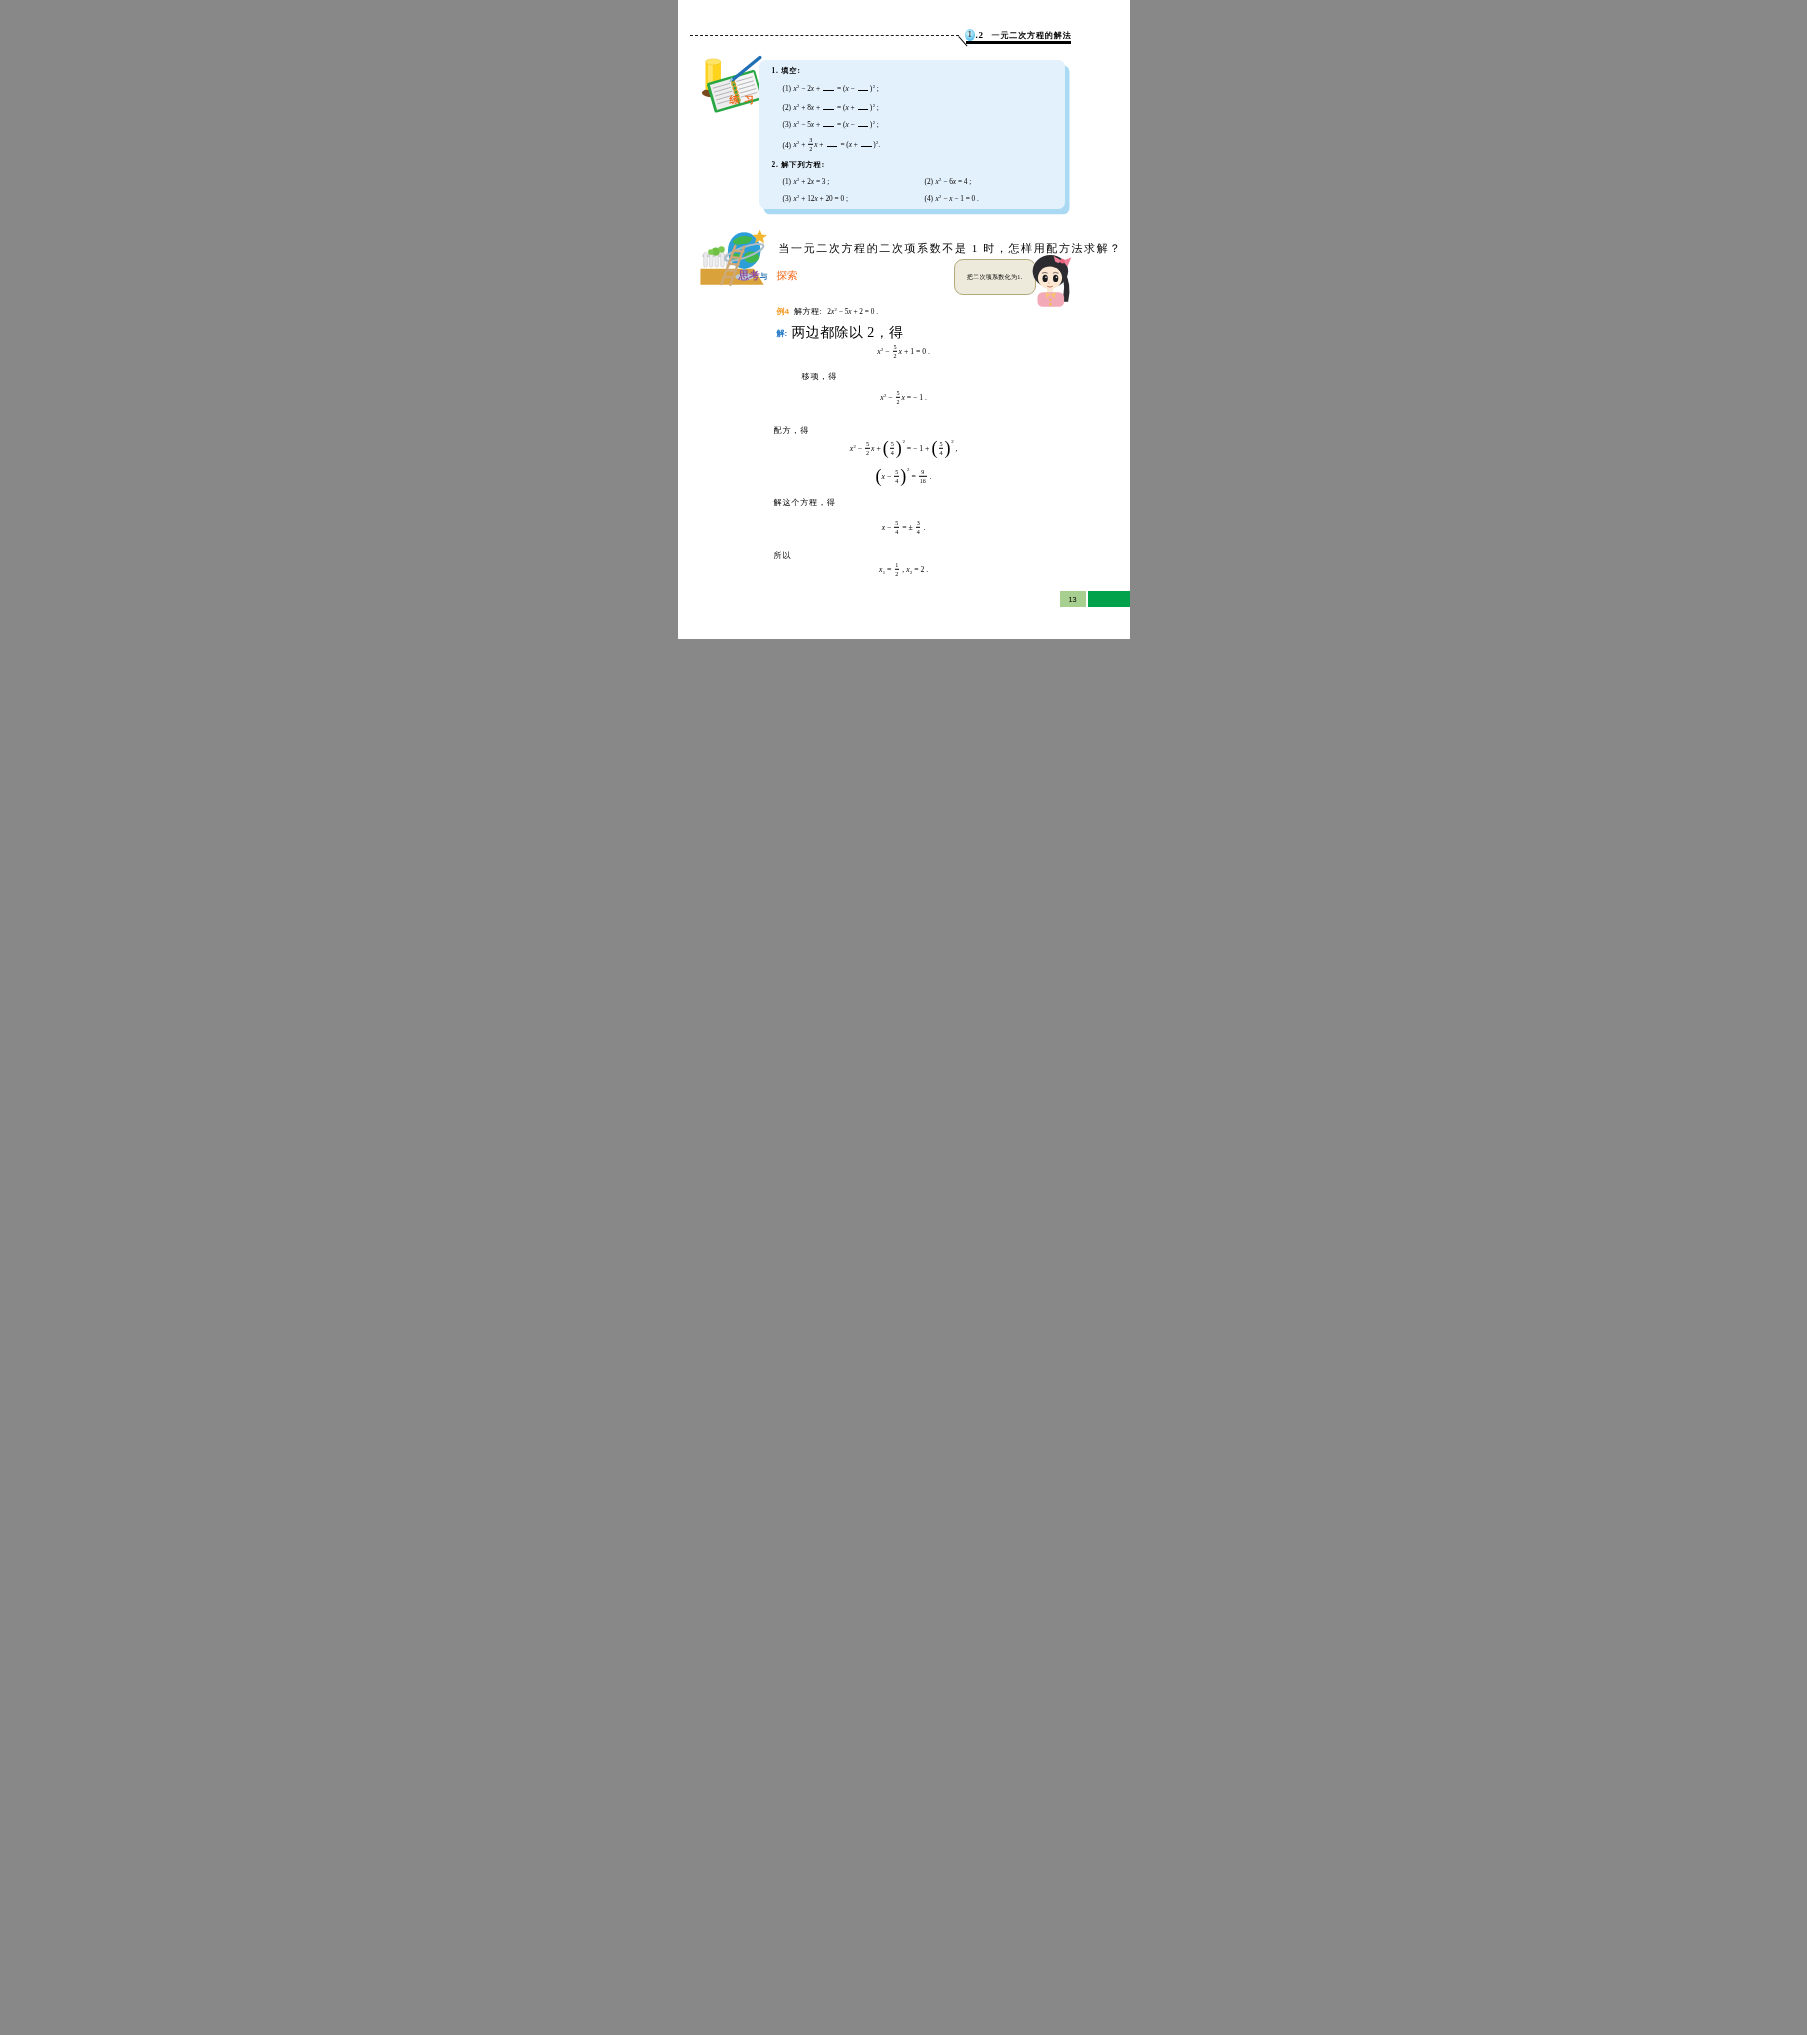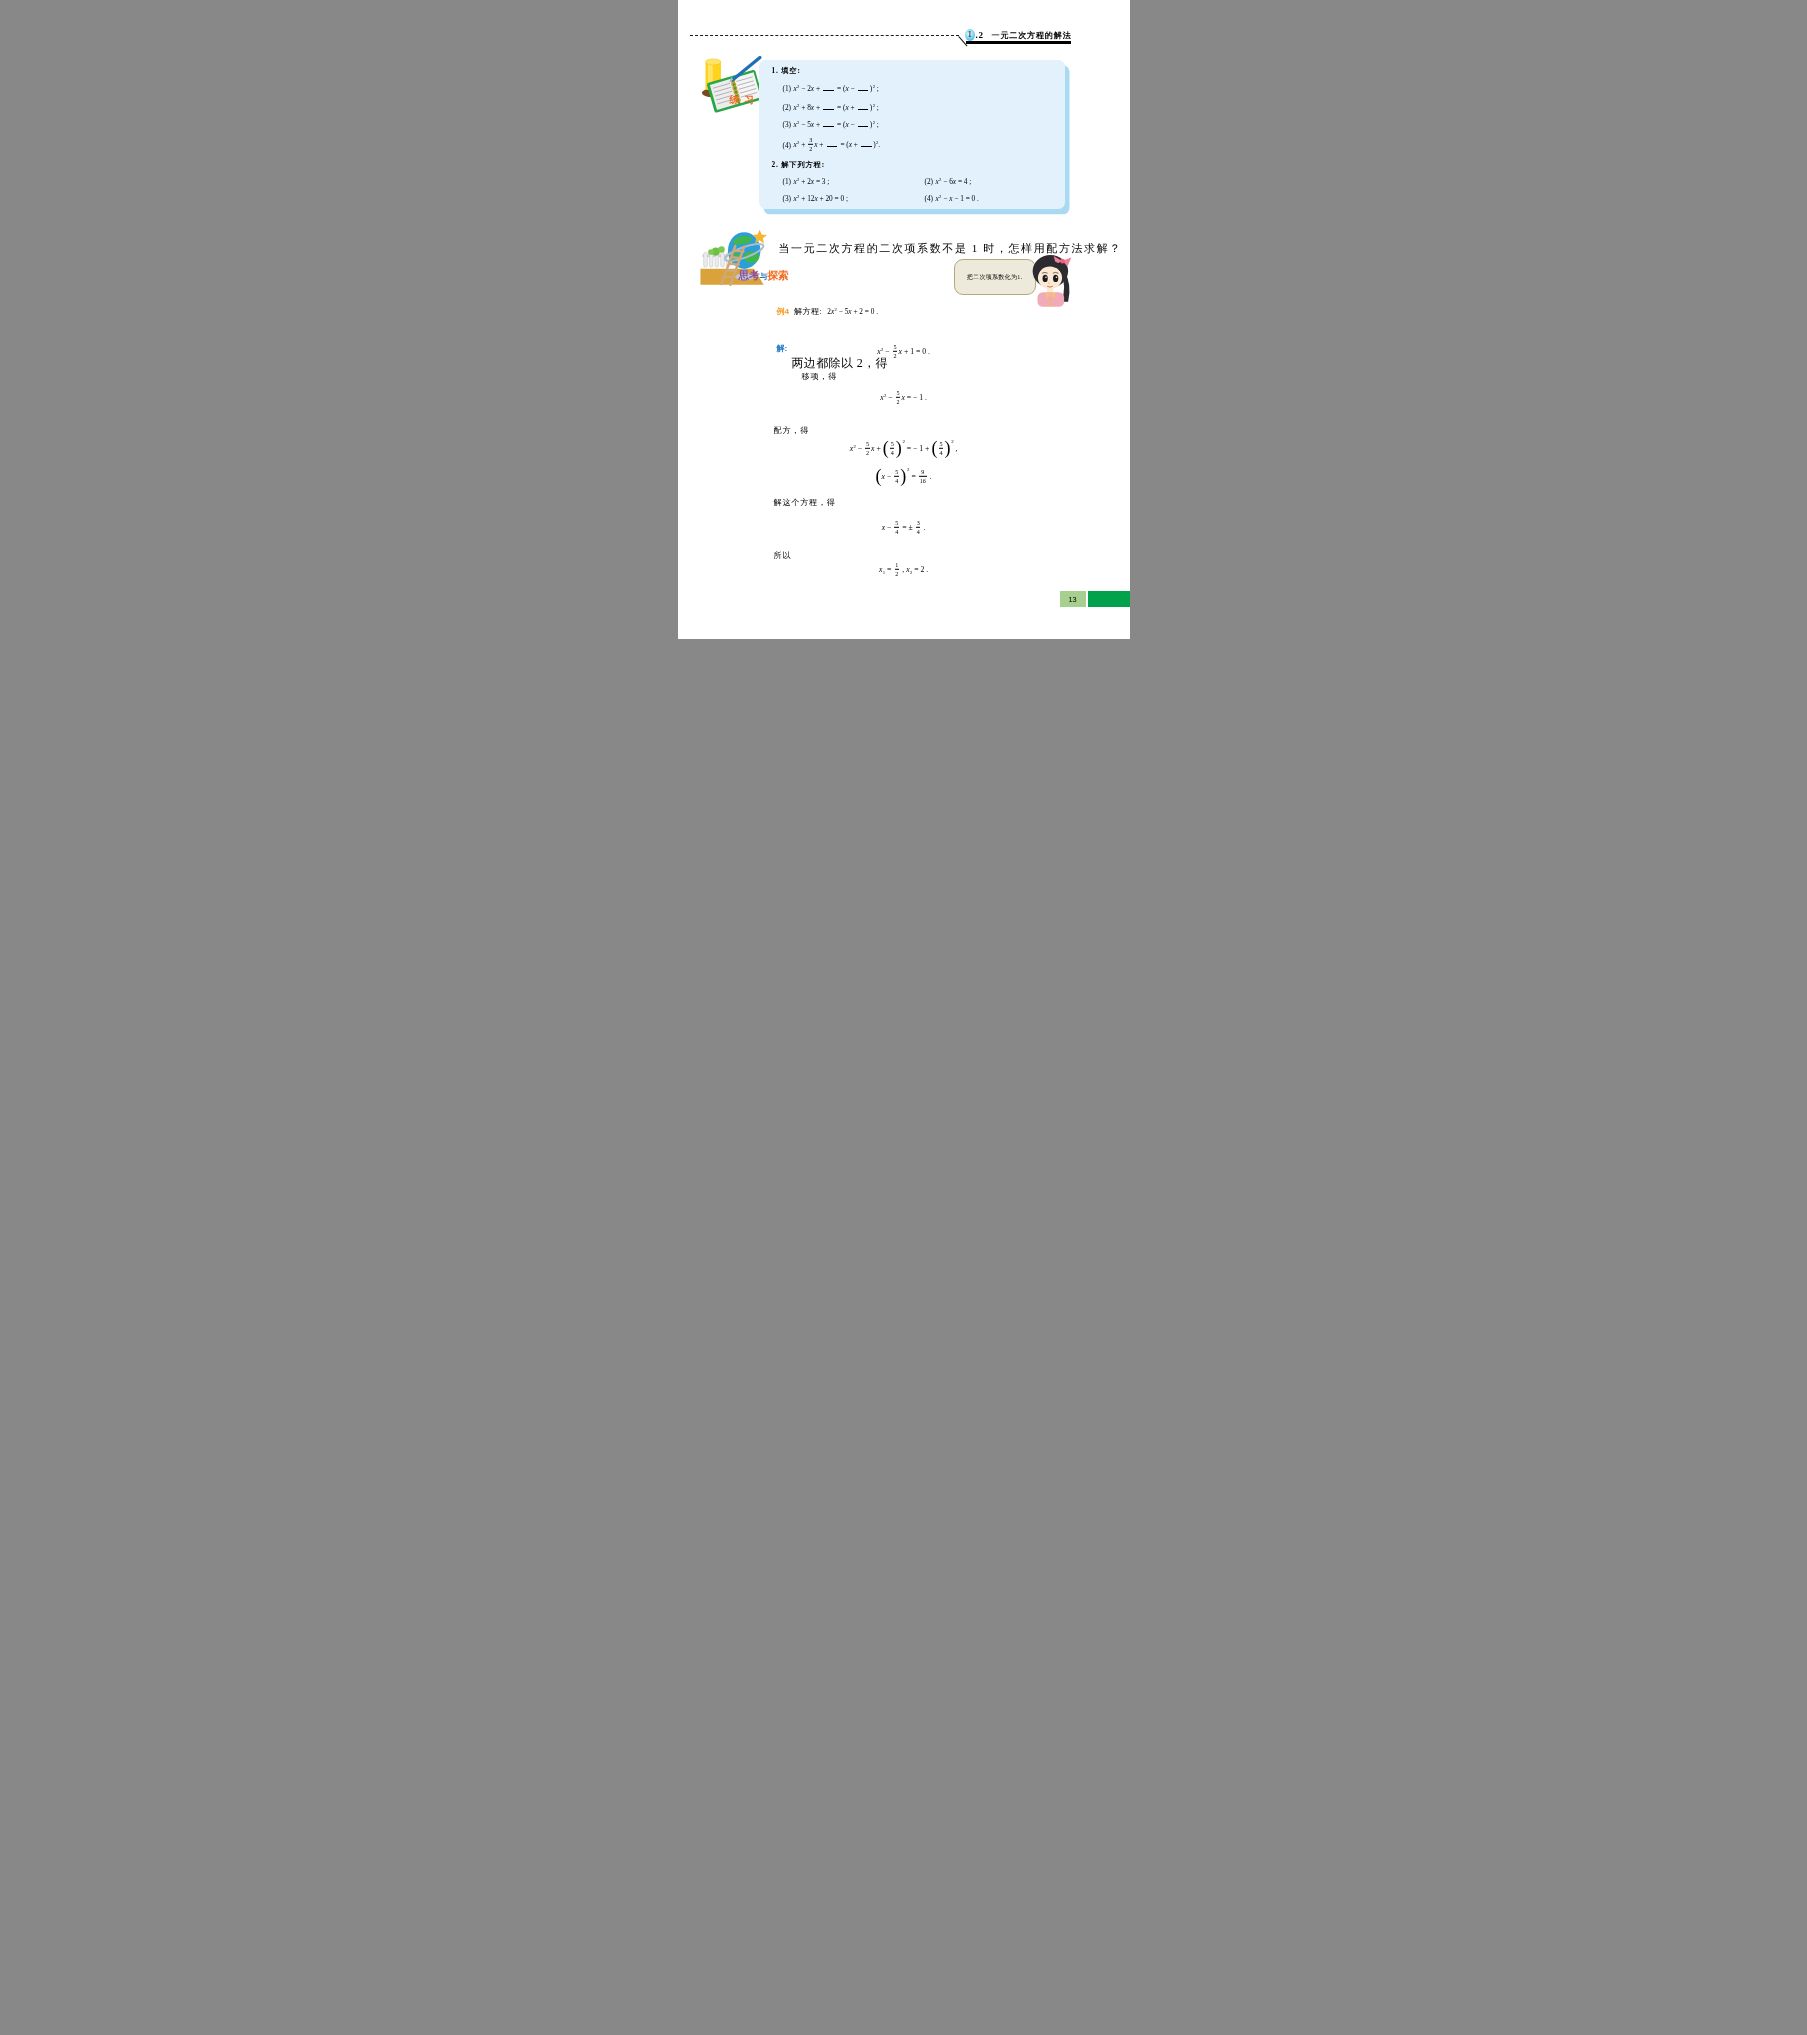--- a/index.html
+++ b/index.html
@@ -180,21 +180,21 @@
           <line x1="80" y1="140" x2="114" y2="46"></line>
         <line x1="66" y1="120" x2="88" y2="122"></line>
           <line x1="72" y1="104" x2="94" y2="106"></line>
         <line x1="78" y1="88" x2="100" y2="90"></line>
           <line x1="84" y1="72" x2="106" y2="74"></line>
         <line x1="90" y1="56" x2="112" y2="58"></line>
       </g>
     </svg>
   </div>
   <div class="abs" style="left:23px;top:269px;font-family:'Liberation Sans','DejaVu Sans',sans-serif;white-space:nowrap;">
-    <span style="font-size:10.6px;font-weight:bold;color:#8f4f9f;padding-left:38px;">思考</span><span style="font-size:7.7px;font-weight:bold;color:#2e75b6;">与</span><span style="font-size:10.6px;font-weight:bold;color:#f26a1d;">探索</span>
+    <span style="font-size:10.6px;font-weight:bold;color:#8f4f9f;padding-left:38px;">思考</span><span style="font-size:7.7px;font-weight:bold;color:#2e75b6;">与</span><span style="font-size:10.6px;font-weight:normal;color:#f26a1d;padding-left:9px;">探索</span>
   </div>
 
   <div class="abs question">当一元二次方程的二次项系数不是 1 时，怎样用配方法求解？</div>
 
   <div class="abs bubble">
     <span class="bubble-txt">把二次项系数化为1.</span>
   </div>
 
   <div class="abs" style="left:349px;top:254px;width:50px;height:53px;">
     <svg width="50" height="53" viewBox="0 0 124 130">
@@ -222,21 +222,21 @@
     </svg>
   </div>
 
   <div class="abs item-row" style="left:99px;top:306px;gap:5px;">
     <span class="ex-label">例4</span>
     <span class="cjk" style="font-size:8.1px;">解方程:</span>
     <span class="eq"><span class="rm">2</span><span class="vr">x</span><span class="sup">2</span><span class="rm"> − 5</span><span class="vr">x</span><span class="rm"> + 2 = 0 .</span></span>
   </div>
   <div class="abs item-row" style="left:99px;top:324px;gap:4.1px;">
     <span class="sol-label">解:</span>
-    <span class="cjk" style="font-size:12px;margin-top:31px;">两边都除以 2，得</span>
+    <span class="cjk" style="font-size:14px;">两边都除以 2，得</span>
   </div>
 
   <div class="abs eq deq deq-c" style="top:345px;"><span class="vr">x</span><span class="sup">2</span><span class="rm"> − </span><span class="fr">
         <span class="n">5</span>
         <span class="d">2</span>
       </span><span class="vr">x</span><span class="rm"> + 1 = 0 .</span></div>
   <div class="abs step" style="left:96px;top:371px;padding-left:28px;">移项，得</div>
   <div class="abs eq deq deq-c" style="top:391px;"><span class="vr">x</span><span class="sup">2</span><span class="rm"> − </span><span class="fr">
         <span class="n">5</span>
         <span class="d">2</span>

